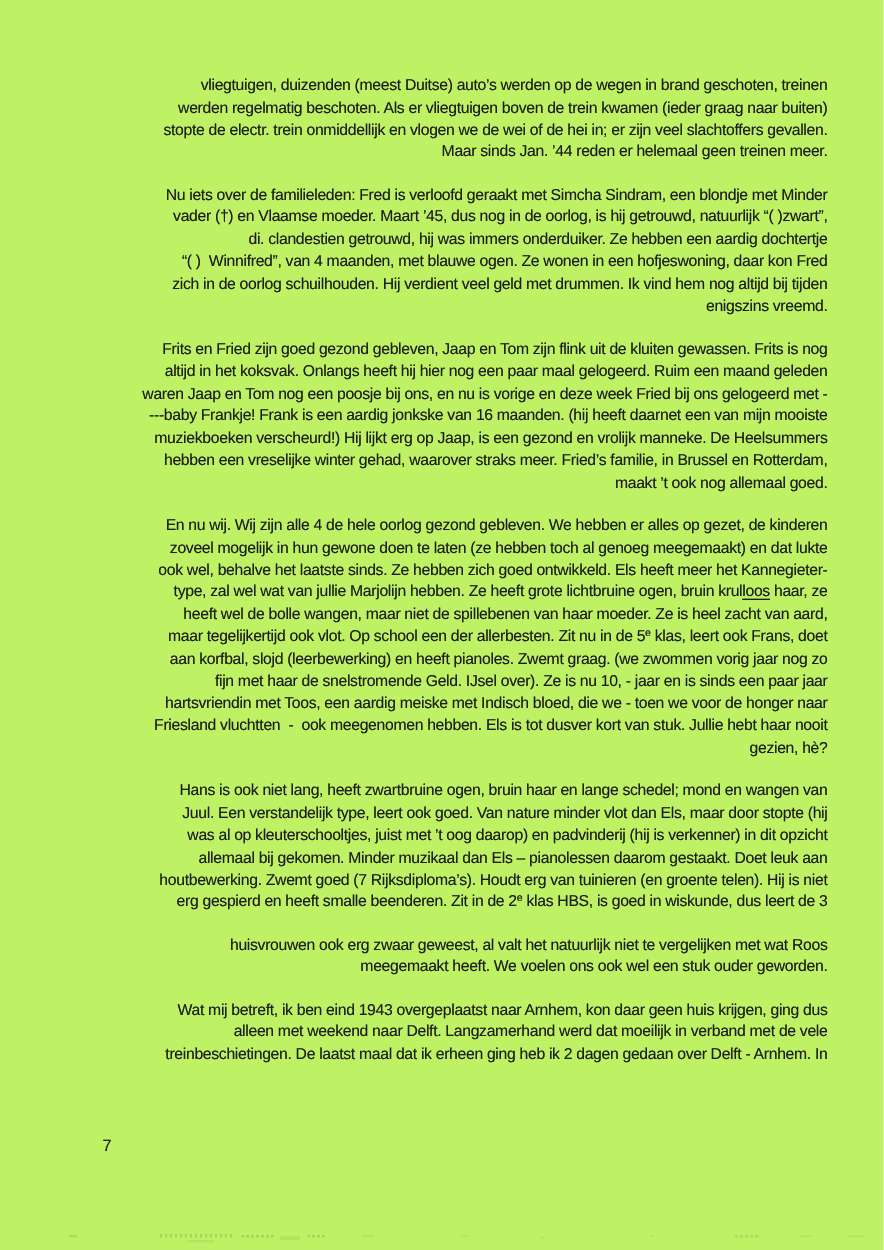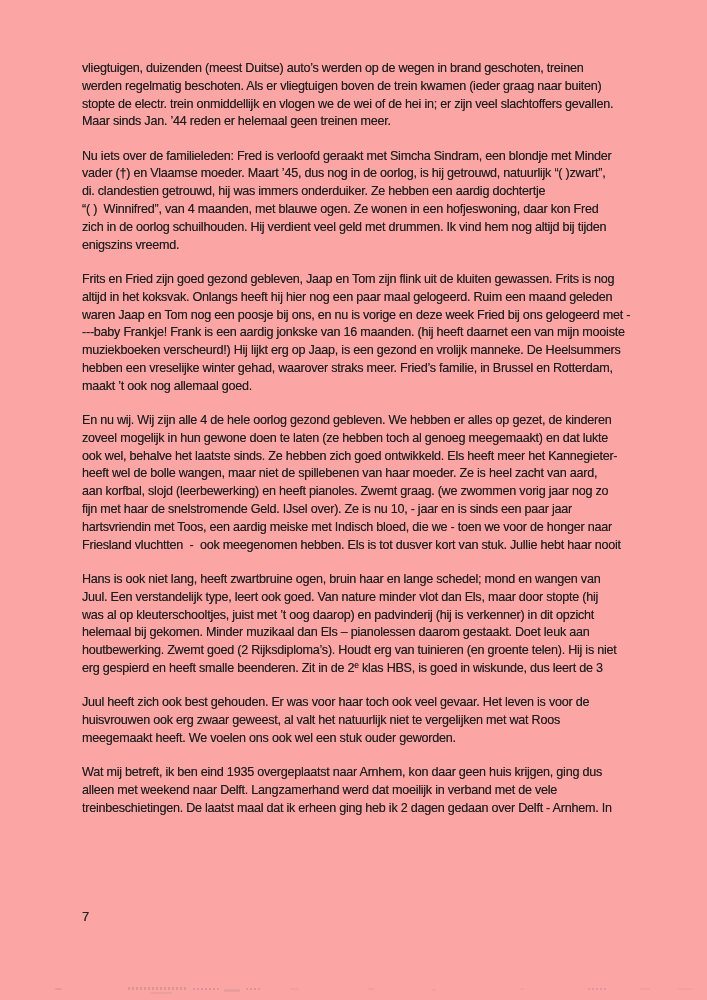--- a/index.html
+++ b/index.html
@@ -56,21 +56,21 @@
     background: repeating-linear-gradient(
       90deg,
       rgba(90,90,90,0.22) 0 2px,
       rgba(90,90,90,0.0) 2px 4px
     );
   }
 </style>
 </head>
 <body>
 
-<div class="page" style="background: #fca5a5;">
+<div class="page" style="background: #bef264; text-align: right;">
 
   <div class="letter" style="color: rgb(29, 29, 29);">
 
     <p class="para">
       <span class="line">vliegtuigen, duizenden (meest Duitse) auto’s werden op de wegen in brand geschoten, treinen</span>
       <span class="line">werden regelmatig beschoten. Als er vliegtuigen boven de trein kwamen (ieder graag naar buiten)</span>
       <span class="line">stopte de electr. trein onmiddellijk en vlogen we de wei of de hei in; er zijn veel slachtoffers gevallen.</span>
       <span class="line">Maar sinds Jan. ’44 reden er helemaal geen treinen meer.</span>
     </p>
 
@@ -90,44 +90,46 @@
       <span class="line">---baby Frankje! Frank is een aardig jonkske van 16 maanden. (hij heeft daarnet een van mijn mooiste</span>
       <span class="line">muziekboeken verscheurd!) Hij lijkt erg op Jaap, is een gezond en vrolijk manneke. De Heelsummers</span>
       <span class="line">hebben een vreselijke winter gehad, waarover straks meer. Fried’s familie, in Brussel en Rotterdam,</span>
       <span class="line">maakt ’t ook nog allemaal goed.</span>
     </p>
 
     <p class="para">
       <span class="line">En nu wij. Wij zijn alle 4 de hele oorlog gezond gebleven. We hebben er alles op gezet, de kinderen</span>
       <span class="line">zoveel mogelijk in hun gewone doen te laten (ze hebben toch al genoeg meegemaakt) en dat lukte</span>
       <span class="line">ook wel, behalve het laatste sinds. Ze hebben zich goed ontwikkeld. Els heeft meer het Kannegieter-</span>
+      <span class="line"><span>type, zal wel wat van jullie Marjolijn hebben. Ze heeft grote lichtbruine ogen, bruin krul</span><span class="u">loos</span><span> haar, ze</span></span>
       <span class="line">heeft wel de bolle wangen, maar niet de spillebenen van haar moeder. Ze is heel zacht van aard,</span>
+      <span class="line"><span>maar tegelijkertijd ook vlot. Op school een der allerbesten. Zit nu in de 5</span><span class="sup">e</span><span> klas, leert ook Frans, doet</span></span>
       <span class="line">aan korfbal, slojd (leerbewerking) en heeft pianoles. Zwemt graag. (we zwommen vorig jaar nog zo</span>
       <span class="line">fijn met haar de snelstromende Geld. IJsel over). Ze is nu 10, - jaar en is sinds een paar jaar</span>
       <span class="line">hartsvriendin met Toos, een aardig meiske met Indisch bloed, die we - toen we voor de honger naar</span>
       <span class="line">Friesland vluchtten  -  ook meegenomen hebben. Els is tot dusver kort van stuk. Jullie hebt haar nooit</span>
+      <span class="line">gezien, hè?</span>
     </p>
 
     <p class="para">
       <span class="line">Hans is ook niet lang, heeft zwartbruine ogen, bruin haar en lange schedel; mond en wangen van</span>
       <span class="line">Juul. Een verstandelijk type, leert ook goed. Van nature minder vlot dan Els, maar door stopte (hij</span>
       <span class="line">was al op kleuterschooltjes, juist met ’t oog daarop) en padvinderij (hij is verkenner) in dit opzicht</span>
-      <span class="line">helemaal bij gekomen. Minder muzikaal dan Els – pianolessen daarom gestaakt. Doet leuk aan</span>
-      <span class="line">houtbewerking. Zwemt goed (2 Rijksdiploma’s). Houdt erg van tuinieren (en groente telen). Hij is niet</span>
+      <span class="line">allemaal bij gekomen. Minder muzikaal dan Els – pianolessen daarom gestaakt. Doet leuk aan</span>
+      <span class="line">houtbewerking. Zwemt goed (7 Rijksdiploma’s). Houdt erg van tuinieren (en groente telen). Hij is niet</span>
       <span class="line"><span>erg gespierd en heeft smalle beenderen. Zit in de 2</span><span class="sup">e</span><span> klas HBS, is goed in wiskunde, dus leert de 3</span></span>
     </p>
 
     <p class="para">
-      <span class="line">Juul heeft zich ook best gehouden. Er was voor haar toch ook veel gevaar. Het leven is voor de</span>
       <span class="line">huisvrouwen ook erg zwaar geweest, al valt het natuurlijk niet te vergelijken met wat Roos</span>
       <span class="line">meegemaakt heeft. We voelen ons ook wel een stuk ouder geworden.</span>
     </p>
 
     <p class="para">
-      <span class="line">Wat mij betreft, ik ben eind 1935 overgeplaatst naar Arnhem, kon daar geen huis krijgen, ging dus</span>
+      <span class="line">Wat mij betreft, ik ben eind 1943 overgeplaatst naar Arnhem, kon daar geen huis krijgen, ging dus</span>
       <span class="line">alleen met weekend naar Delft. Langzamerhand werd dat moeilijk in verband met de vele</span>
       <span class="line">treinbeschietingen. De laatst maal dat ik erheen ging heb ik 2 dagen gedaan over Delft - Arnhem. In</span>
     </p>
 
   </div>
 
   <div class="pagenum">7</div>
 
   <div class="artifact-row">
     <div class="artifact" style="left:55px;  top:4px; width:7px;  height:2px;"></div>

